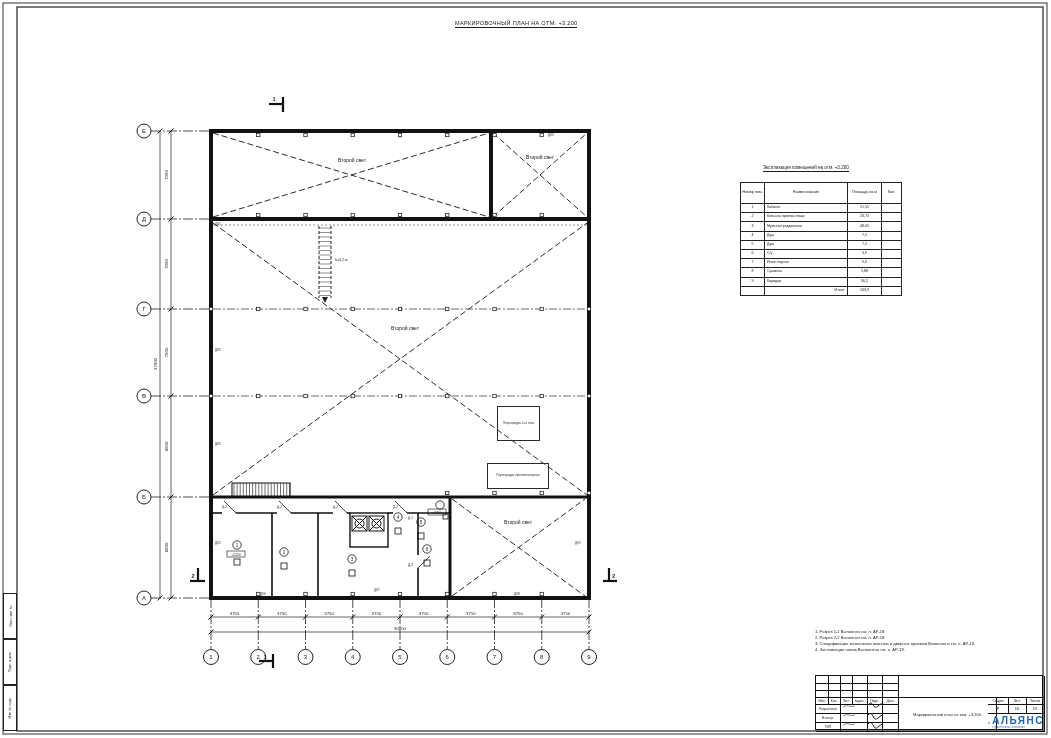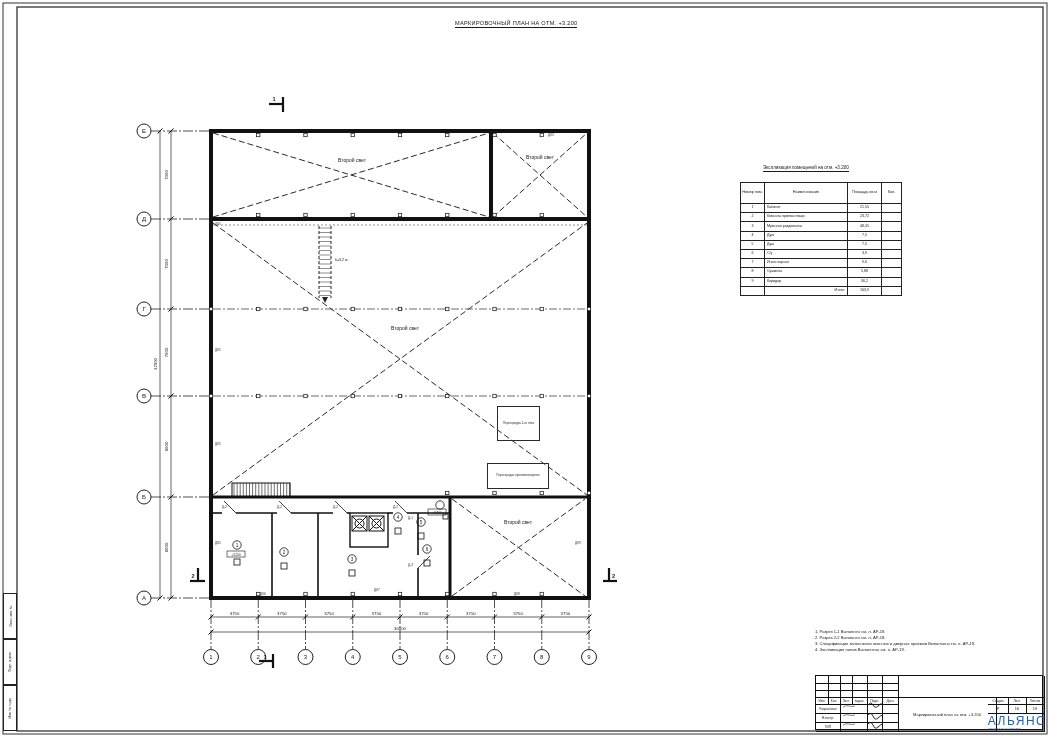--- a/index.html
+++ b/index.html
@@ -25,21 +25,21 @@
   #expl th{font-size:3.8px;height:20px;}
   #expl td{height:8.2px;}
   #expl .nm{text-align:left;padding-left:2px;}
   #expl .tot{text-align:right;padding-right:2px;}
   .tbl-title{font-size:4.6px;border-bottom:.7px solid #1a1a1a;padding-bottom:.5px;}
   .note-line{font-size:4.1px;line-height:5.9px;color:#222;}
   
   .tb-cell{position:absolute;border-right:.8px solid #111;border-bottom:.8px solid #111;
            font-size:3.2px;display:flex;align-items:center;justify-content:center;overflow:hidden;color:#222;}
   #titleblock{position:absolute;left:815px;top:675px;width:228px;height:55px;border:1.1px solid #111;box-sizing:border-box;}
-  .logo-name{font-weight:normal;letter-spacing:1.5px;font-size:12px;}
+  .logo-name{font-weight:bold;letter-spacing:1.5px;font-size:10px;}
   .logo-sub{font-size:2.6px;letter-spacing:.2px;}
   .strip-cell{position:absolute;left:3px;width:14px;border:.9px solid #222;box-sizing:border-box;
               display:flex;align-items:center;justify-content:center;}
   .strip-cell span{transform:rotate(-90deg);font-size:3.4px;white-space:nowrap;color:#333;}
 </style>
 </head>
 <body>
 
 <div id="sheet">
 

